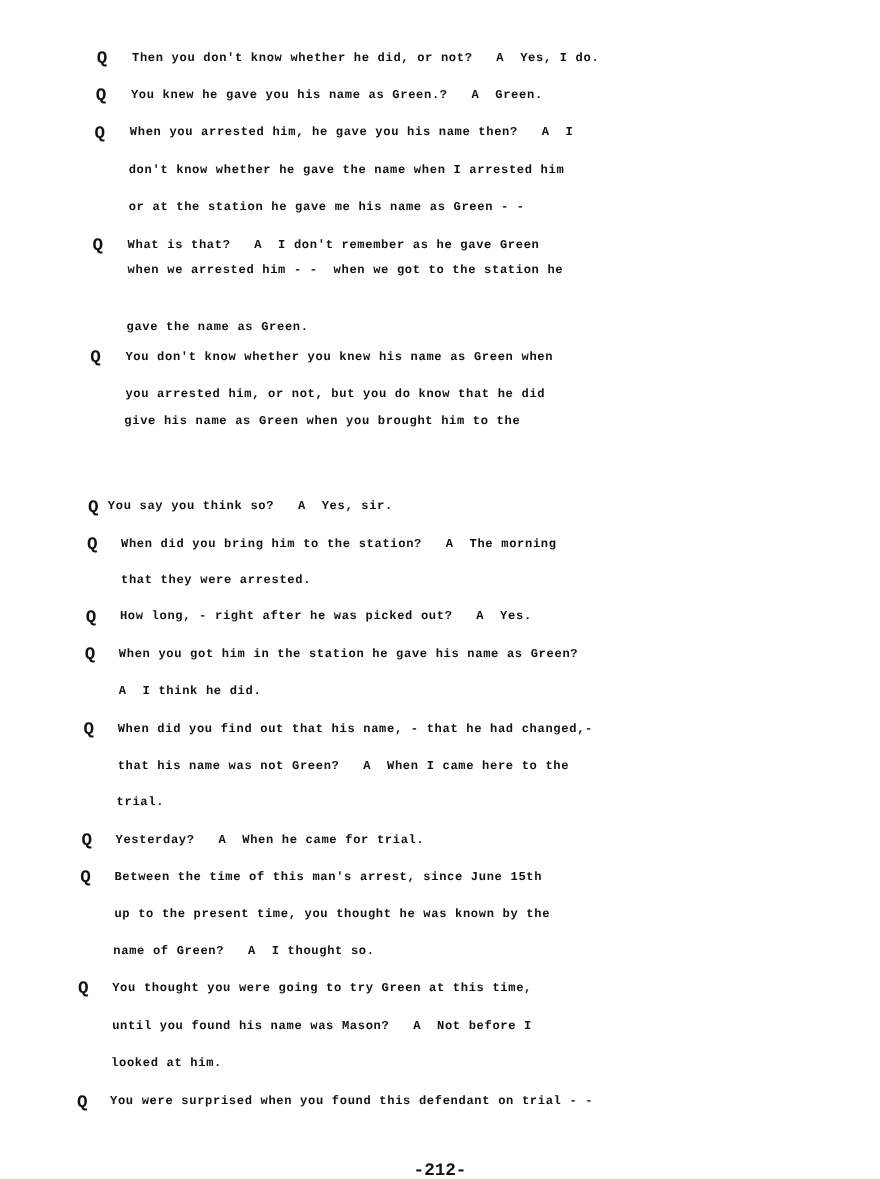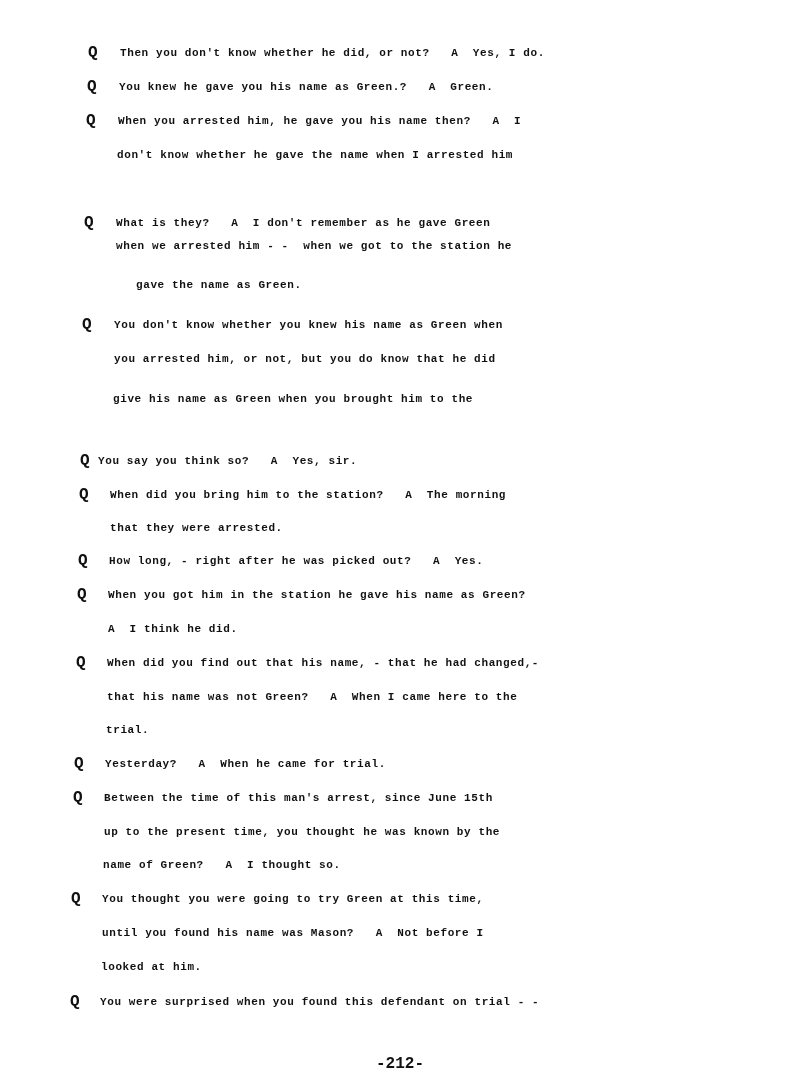--- a/index.html
+++ b/index.html
@@ -54,30 +54,31 @@
 
   <span class="marker" style="left:88px;top:43px;">Q</span>
   <span class="line" style="left:120px;top:43px;">Then you don't know whether he did, or not?   A  Yes, I do.</span>
 
   <span class="marker" style="left:87px;top:77px;">Q</span>
   <span class="line" style="left:119px;top:77px;">You knew he gave you his name as Green.?   A  Green.</span>
 
   <span class="marker" style="left:86px;top:111px;">Q</span>
   <span class="line" style="left:118px;top:111px;">When you arrested him, he gave you his name then?   A  I</span>
   <span class="line" style="left:117px;top:145px;">don't know whether he gave the name when I arrested him</span>
+  <span class="line" style="left:117px;top:179px;">or at the station he gave me his name as Green - -</span>
 
   <span class="marker" style="left:84px;top:213px;">Q</span>
-  <span class="line" style="left:116px;top:213px;">What is they?   A  I don't remember as he gave Green</span>
+  <span class="line" style="left:116px;top:213px;">What is that?   A  I don't remember as he gave Green</span>
   <span class="line" style="left:116px;top:236px;">when we arrested him - -  when we got to the station he</span>
-  <span class="line" style="left:115px;top:275px;margin-left:21px;">gave the name as Green.</span>
+  <span class="line" style="left:115px;top:288px;">gave the name as Green.</span>
 
   <span class="marker" style="left:82px;top:315px;">Q</span>
   <span class="line" style="left:114px;top:315px;">You don't know whether you knew his name as Green when</span>
   <span class="line" style="left:114px;top:349px;">you arrested him, or not, but you do know that he did</span>
-  <span class="line" style="left:113px;top:389px;text-align:center;">give his name as Green when you brought him to the</span>
+  <span class="line" style="left:113px;top:373px;text-align:center;">give his name as Green when you brought him to the</span>
 
   <span class="marker" style="left:80px;top:451px;">Q</span>
   <span class="line" style="left:98px;top:451px;">You say you think so?   A  Yes, sir.</span>
 
   <span class="marker" style="left:79px;top:485px;">Q</span>
   <span class="line" style="left:110px;top:485px;">When did you bring him to the station?   A  The morning</span>
   <span class="line" style="left:110px;top:518px;">that they were arrested.</span>
 
   <span class="marker" style="left:78px;top:551px;">Q</span>
   <span class="line" style="left:109px;top:551px;">How long, - right after he was picked out?   A  Yes.</span>

